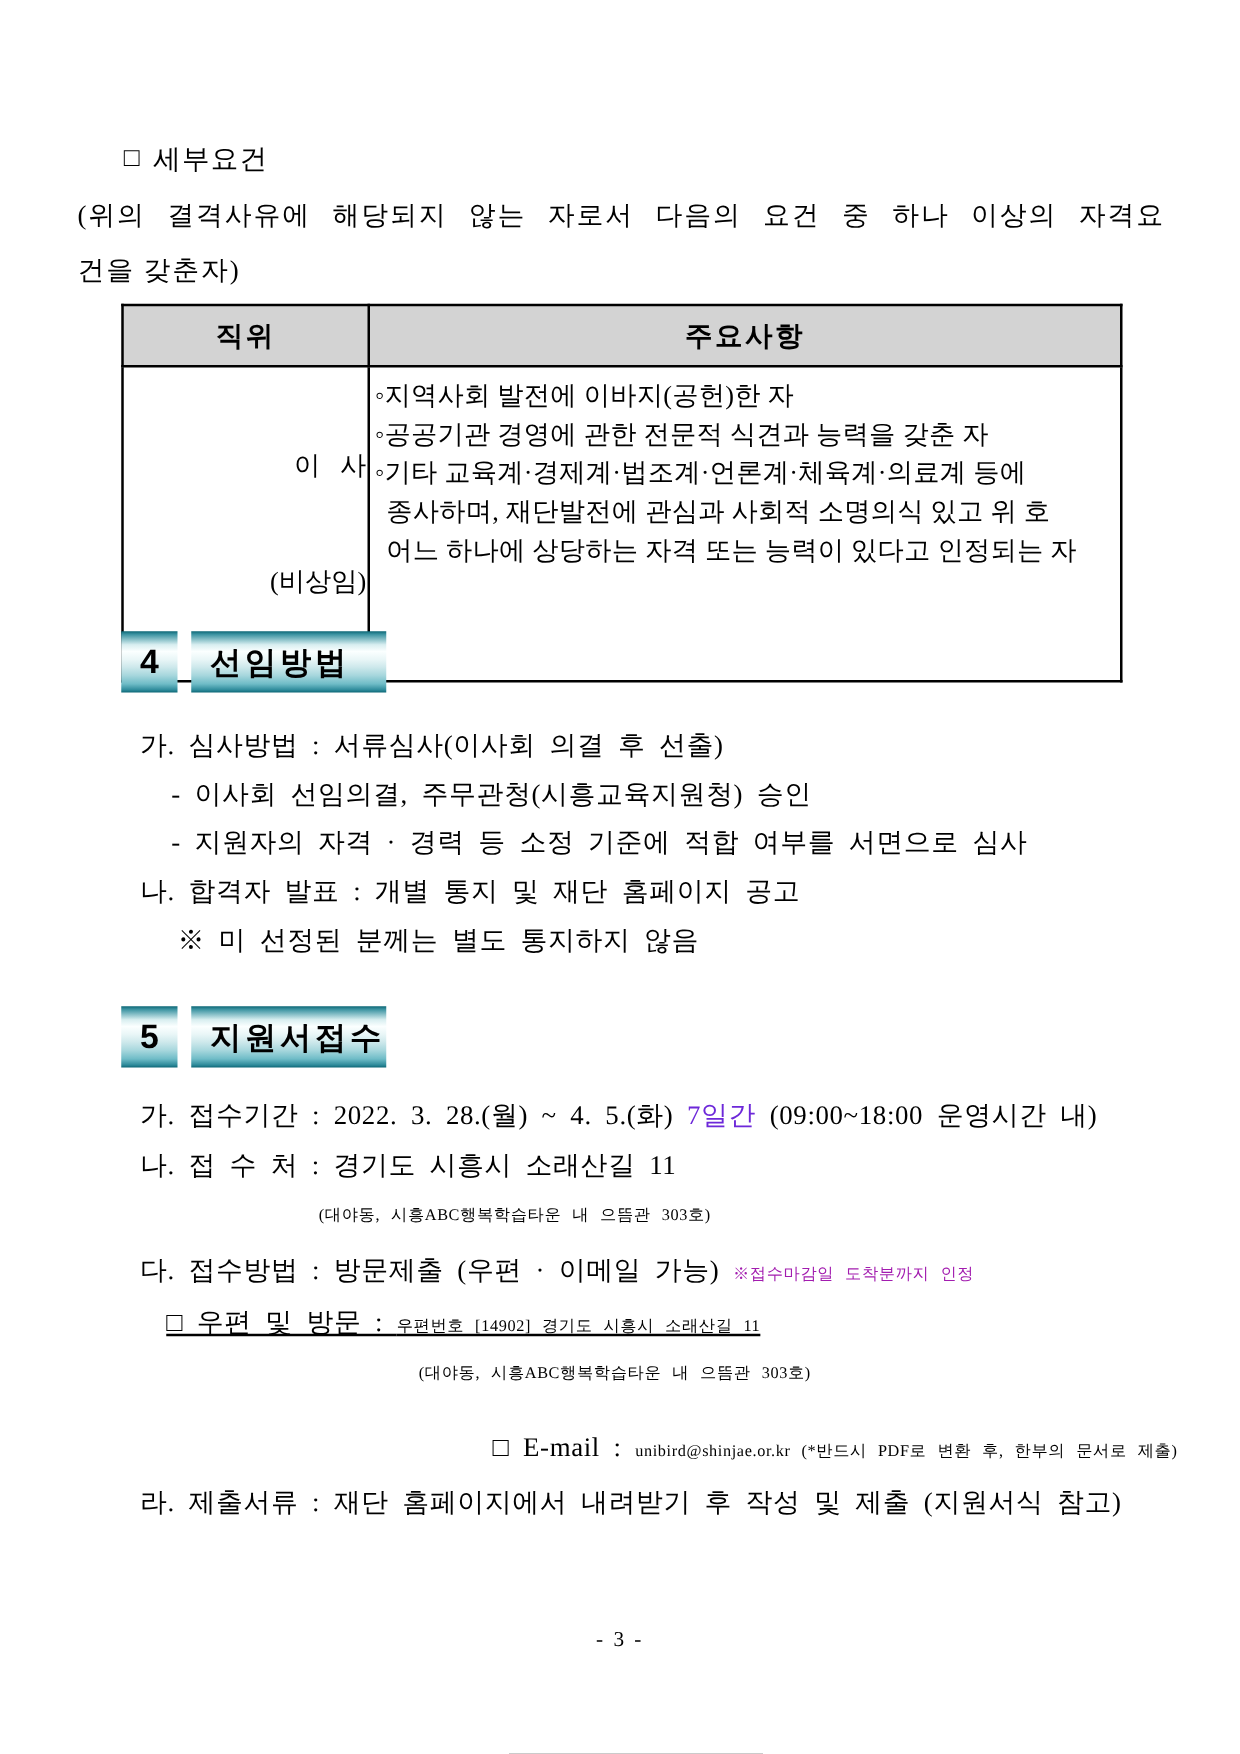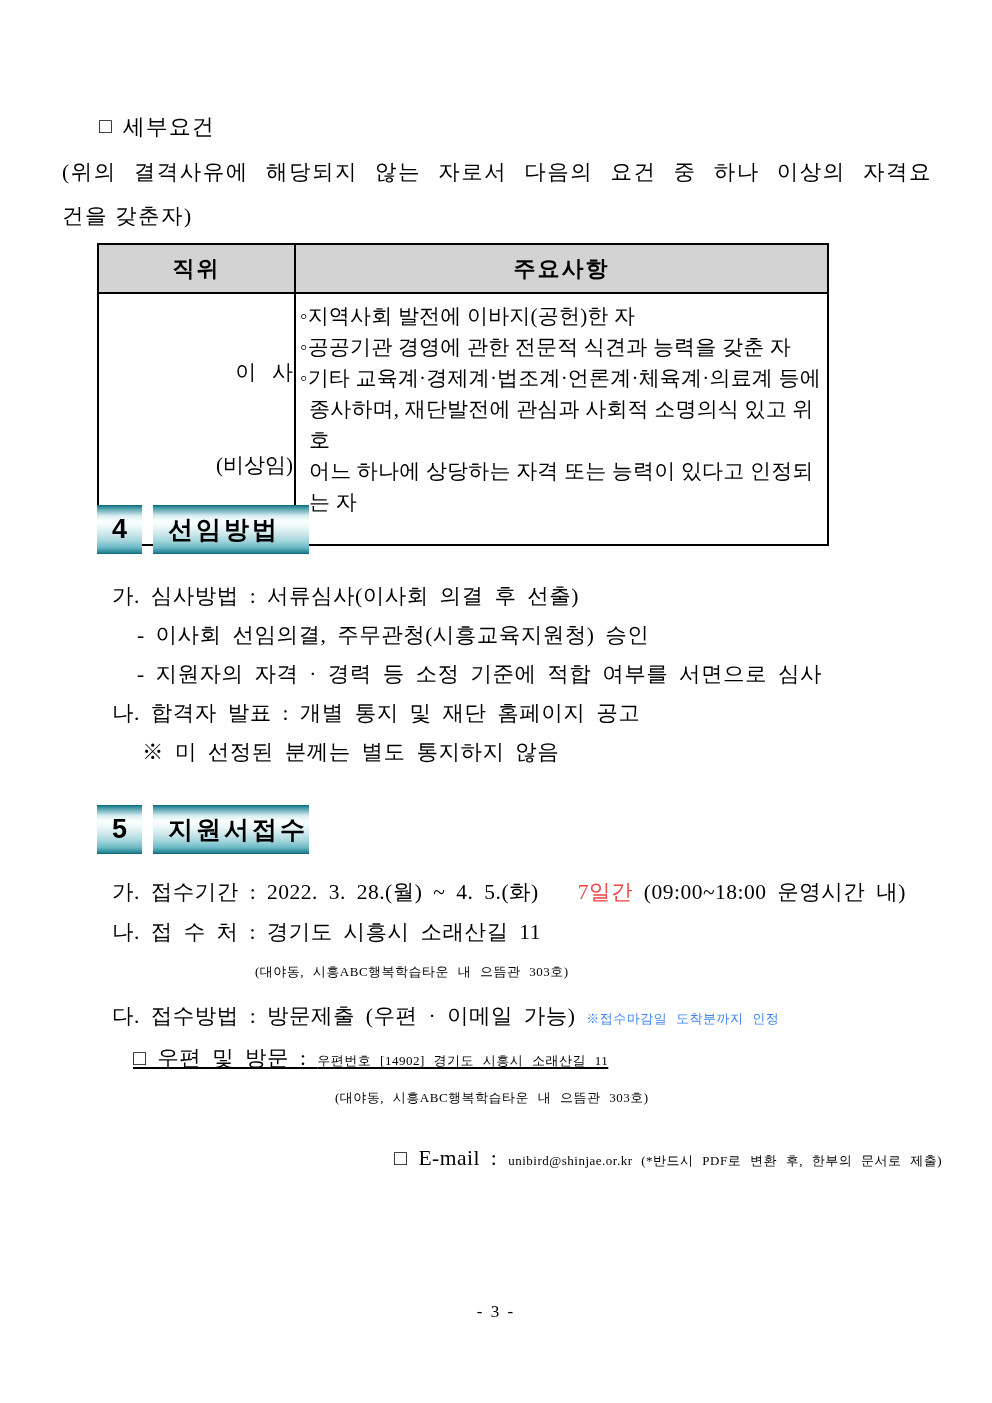--- a/index.html
+++ b/index.html
@@ -12,21 +12,21 @@
 
   
   .detail-heading { position:absolute; left:99px; top:112px; font-size:22px; letter-spacing:1px; }
   .cb { display:inline-block; margin-right:10px; font-size:21px; position:relative; top:-1px; }
 
   
   .intro-para { position:absolute; left:62px; top:150px; width:870px; font-size:21.5px; line-height:44px; letter-spacing:1.5px; }
   .intro-para .l1 { text-align:justify; text-align-last:justify; }
 
   
-  .req-table { position:absolute; left:97px; top:243px; width:732px; border-collapse:collapse; border:2.5px solid #000; }
+  .req-table { position:absolute; left:97px; top:243px; width:801px; border-collapse:collapse; border:2.5px solid #000; }
   .req-table th, .req-table td { border:2px solid #000; }
   .req-table th {
     background:#d3d3d3; font-family:"Liberation Sans","DejaVu Sans",sans-serif;
     font-weight:bold; font-size:22px; height:45px; letter-spacing:2px;
   }
   .pos-cell { width:193px; text-align:right; font-size:21px; white-space:pre; line-height:31px; vertical-align:middle; }
   .det-cell { font-size:21px; line-height:31px; padding:7px 2px 9px 4px; letter-spacing:0.2px; vertical-align:top; }
   .det-cell .cont { padding-left:9px; }
 
   
@@ -49,22 +49,22 @@
   .sec-body5 .ln { height:40px; line-height:40px; white-space:nowrap; }
   .ind-box  { padding-left:21px; }
   .ind-addr { padding-left:143px; }
   .ind-addr2{ padding-left:223px; }
   .mt8  { margin-top:0; }
   .mt4  { margin-top:4px; }
   .mt2  { margin-top:2px;text-decoration:underline; }
   .mt20 { margin-top:20px;text-align:right; }
 
   .small   { font-size:13px; }
-  .red  { color:#ef4444;margin-left:28px; }
-  .blue { color:#3b82f6;text-align:center; }
+  .red  { color:#6d28d9; }
+  .blue { color:#a21caf;text-align:center; }
 
   .footer { position:absolute; top:1302px; left:0; right:0; text-align:center; font-size:17px; letter-spacing:2px; }
 </style>
 </head>
 <body>
 
 <div class="page">
 
   <div class="detail-heading">
     <span class="cb">□</span><span>세부요건</span>
@@ -125,17 +125,18 @@
     <div class="ln ind-addr small">(대야동, 시흥ABC행복학습타운 내 으뜸관 303호)</div>
 
     <div class="ln mt4"><span>다. 접수방법 : 방문제출 (우편 · 이메일 가능) </span><span class="blue small">※접수마감일 도착분까지 인정</span></div>
 
     <div class="ln ind-box mt2"><span>□ 우편 및 방문 : </span><span class="small">우편번호 [14902] 경기도 시흥시 소래산길 11</span></div>
 
     <div class="ln ind-addr2 small">(대야동, 시흥ABC행복학습타운 내 으뜸관 303호)</div>
 
     <div class="ln ind-box mt20"><span>□ E-mail : </span><span class="small">unibird@shinjae.or.kr</span><span class="small"> (*반드시 PDF로 변환 후, 한부의 문서로 제출)</span></div>
 
+    <div class="ln mt4">라. 제출서류 : 재단 홈페이지에서 내려받기 후 작성 및 제출 (지원서식 참고)</div>
   </div>
 
   <div class="footer">- 3 -</div>
 
 </div>
 
 </body></html>

